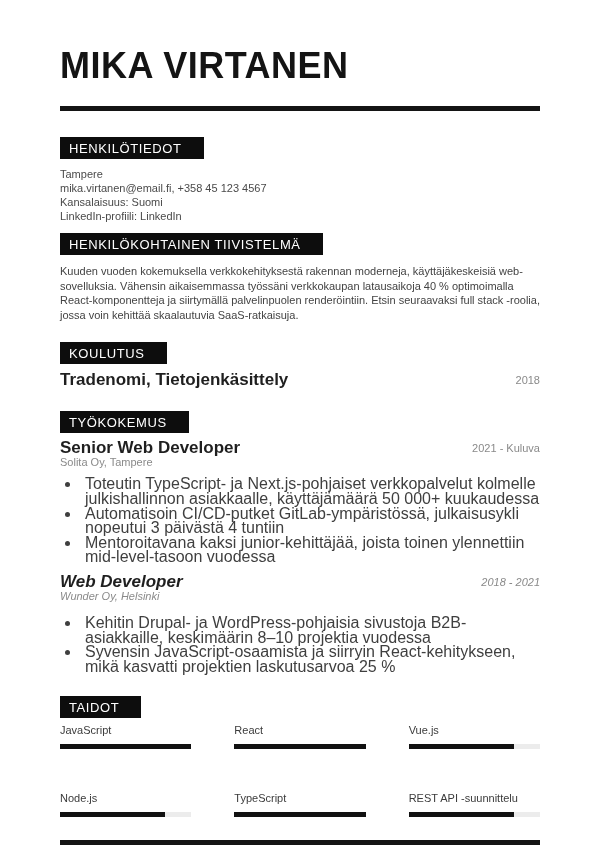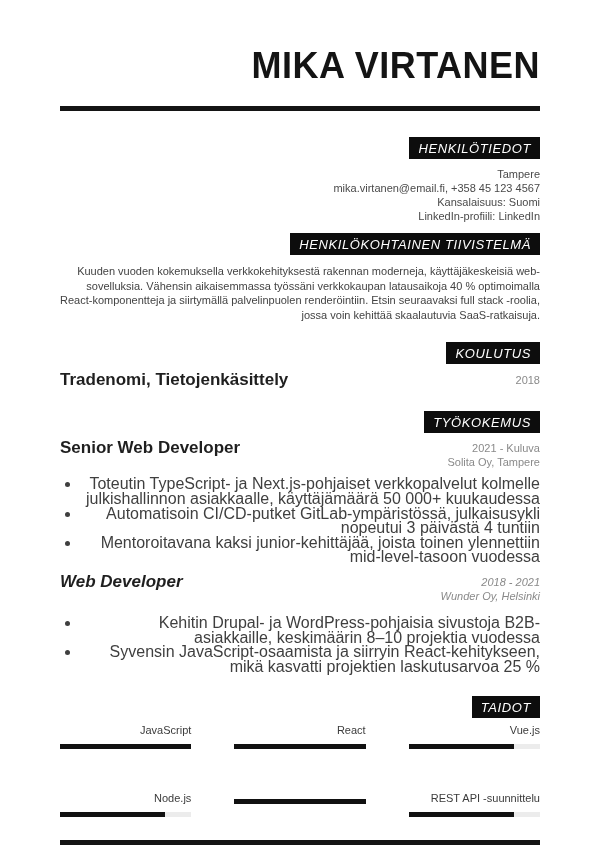--- a/index.html
+++ b/index.html
@@ -7,45 +7,43 @@
   .page {
     position: relative;
     width: 544px;
     height: 848px;
     margin: 0 auto;
     background: #ffffff;
     padding: 0 32px;
     overflow: hidden;
     font-family: "Liberation Sans", sans-serif;
     color: #3f3f3f;
-    text-align: right;
   }
   .name {
     margin-top: 42px;
     font-size: 36px;
     line-height: 48px;
     font-weight: bold;
     letter-spacing: 0.5px;
     color: #141414;
   }
   .divider {
     height: 5px;
     background: #141414;
     margin-top: 16px;
   }
   .badge {
     display: inline-block;
     background: #0d0d0d;
     color: #ffffff;
     font-size: 13px;
     line-height: 15px;
-    padding: 4px 9px 3px 9px;
+    padding: 4px 22px 3px 9px;
     letter-spacing: 0.6px;
     font-weight: 500;
-    font-style: italic;
   }
   .badge-personal  { margin-top: 26px; }
   .badge-summary   { margin-top: 10px; }
   .badge-education { margin-top: 20px; }
   .badge-experience{ margin-top: 24px; }
   .badge-skills    { margin-top: 22px; }
   .contact {
     margin-top: 8px;
     font-size: 11px;
     line-height: 14px;
@@ -207,20 +205,21 @@
           <div class="skill-fill" style="width: 80%;"></div>
         </div>
     </div>
     <div>
       <div class="skill-label">Node.js</div>
       <div class="skill-track">
           <div class="skill-fill" style="width: 80%;"></div>
         </div>
     </div>
     <div>
+      <div class="skill-label">TypeScript</div>
       <div class="skill-track">
           <div class="skill-fill" style="width: 100%;"></div>
         </div>
     </div>
     <div>
       <div class="skill-label">REST API -suunnittelu</div>
       <div class="skill-track">
           <div class="skill-fill" style="width: 80%;"></div>
         </div>
     </div>

